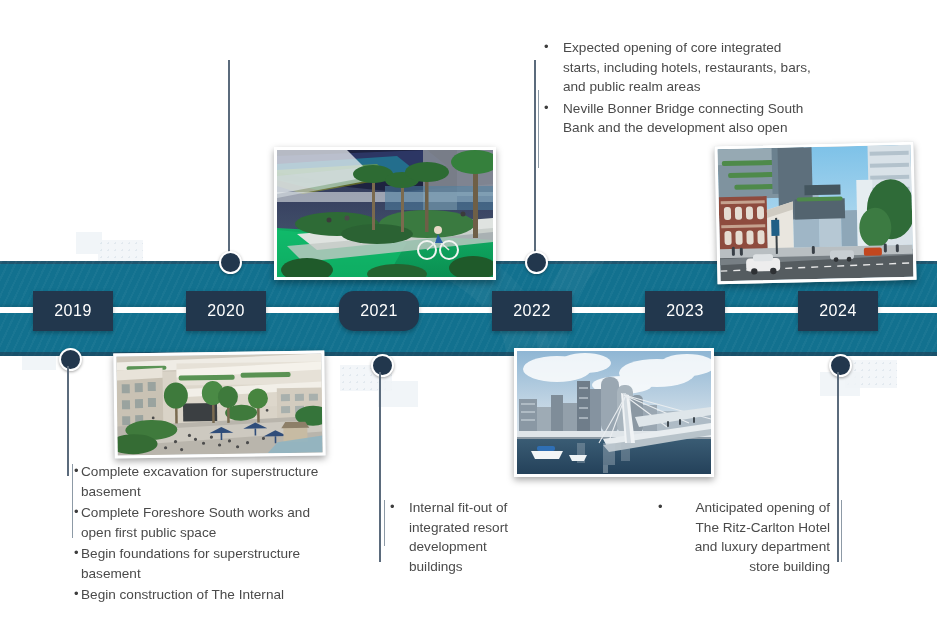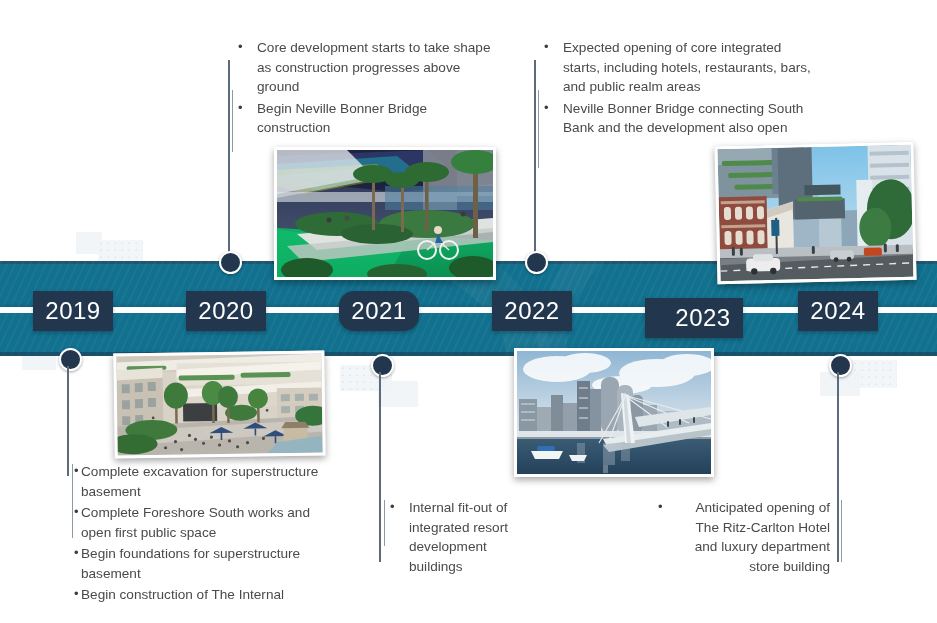--- a/index.html
+++ b/index.html
@@ -92,21 +92,21 @@
     box-shadow: 0 -2px 3px rgba(0,0,0,0.12);
   }
 
   
   .year-chip {
     position: absolute;
     height: 40px;
     width: 80px;
     background: #22374d;
     color: #ffffff;
-    font-size: 24px;
+    font-size: 16px;
     letter-spacing: .5px;
     display: flex;
     align-items: center;
     justify-content: center;
     box-shadow: 0 2px 4px rgba(0,0,0,0.25);
   }
 
   
   .conn-line {
     position: absolute;
@@ -569,34 +569,27 @@
   </div>
   <div class="year-chip" style="left:186px; top:291px;">
     <span>2020</span>
   </div>
   <div class="year-chip" style="left:339px; top:291px;border-radius:15px;">
     <span>2021</span>
   </div>
   <div class="year-chip" style="left:492px; top:291px;">
     <span>2022</span>
   </div>
-  <div class="year-chip" style="left:645px; top:298px;padding-left:18px;">
+  <div class="year-chip" style="left:645px; top:291px;">
     <span>2023</span>
   </div>
   <div class="year-chip" style="left:798px; top:291px;">
     <span>2024</span>
   </div>
 
-  <div class="txt-block wide" style="left:232px; top:38px; width:260px;">
-    <div class="bar" style="top:52px; height:62px;"></div>
-    <ul>
-      <li>Core development  starts to take shape as construction  progresses above ground</li>
-      <li>Begin Neville Bonner  Bridge construction</li>
-    </ul>
-  </div>
 
   <div class="txt-block wide" style="left:538px; top:38px; width:280px;">
     <div class="bar" style="top:52px; height:78px;"></div>
     <ul>
       <li>Expected opening of core  integrated starts,  including hotels, restaurants, bars, and public realm areas</li>
       <li>Neville Bonner  Bridge connecting South Bank and the development also open</li>
     </ul>
   </div>
 
   <div class="txt-block" style="left:72px; top:462px; width:262px;">

